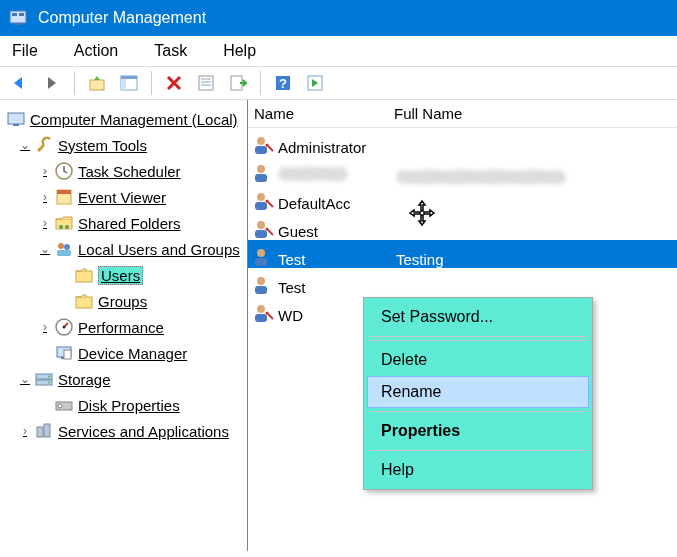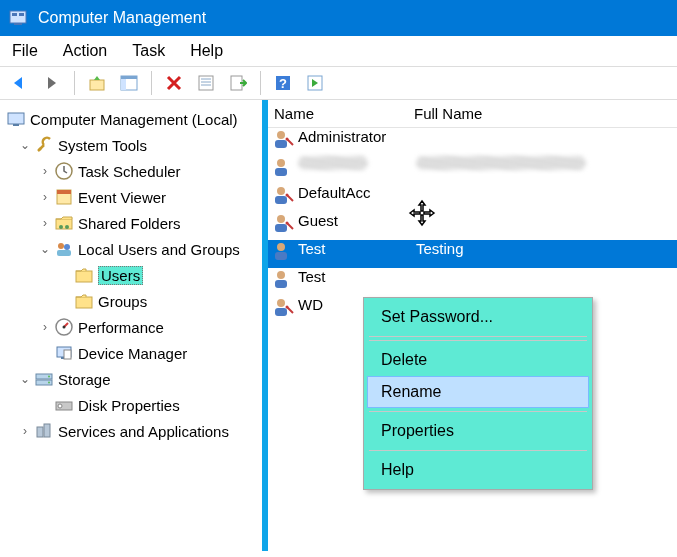--- a/index.html
+++ b/index.html
@@ -18,21 +18,21 @@
     color: #ffffff;
     height: 36px;
     display: flex;
     align-items: center;
     padding: 0 8px;
     font-size: 16px;
   }
   .titlebar .icon { width: 20px; height: 20px; margin-right: 10px; }
   .menubar {
     display: flex;
-    gap: 25px;
+    gap: 36px;
     padding: 6px 12px;
     background: #fff;
     font-size: 16px;
   }
   .menubar span { cursor: default; }
   .toolbar {
     display: flex;
     align-items: center;
     padding: 2px 6px;
     border-top: 1px solid #ddd;
@@ -45,45 +45,46 @@
   }
   .tb-btn {
     width: 28px; height: 28px; display: flex; align-items: center; justify-content: center;
     border: 1px solid transparent;
   }
   .content {
     display: flex;
     height: calc(557px - 36px - 36px - 34px);
   }
   .tree {
-    width: 268px;
-    border-right: 6px solid #0ea5e9;
+    width: 248px;
+    border-right: 1px solid #0ea5e9;
     padding: 6px 4px;
     overflow: hidden;
+    text-decoration: underline;
   }
   .tree-row {
     display: flex;
     align-items: center;
     height: 26px;
     white-space: nowrap;
     cursor: default;
   }
   .tree-row .tw {
     width: 14px; text-align: center; color: #666; font-size: 12px;
   }
   .tree-row .ic { width: 20px; height: 20px; margin: 0 4px 0 2px; flex-shrink: 0; }
   .tree-row.selected .lbl { background: #5eead4; border: 1px dotted #777; padding: 0 2px; text-align: right; }
   .listpane { flex: 1; position: relative; padding: 0; }
   .list-header {
     display: flex; height: 28px; align-items: center; border-bottom: 1px solid #e4e4e4;
     padding-left: 6px;
   }
   .list-header .col1 { width: 140px; }
   .list-row {
-    display: flex; align-items: flex-start; height: 28px; padding-left: 4px;
+    display: flex; align-items: flex-end; height: 28px; padding-left: 4px;
   }
   .list-row .uic { width: 22px; height: 22px; margin-right: 4px; flex-shrink:0;}
   .list-row .c1 { width: 118px; }
   .list-row.selected { background: #0078d7; color: #fff; }
   .blur {
     filter: blur(2px);
     color: #aaa;
     background: repeating-linear-gradient(10deg,#ccc,#eee 3px,#ccc 6px);
     height: 14px; border-radius: 7px;
   }
@@ -100,21 +101,21 @@
   }
   .ctxmenu .mi {
     padding: 7px 14px;
     display: flex;
     justify-content: space-between;
     align-items: center;
     cursor: default;
   }
   .ctxmenu .mi.hover { background: #bfe0ff; border: 1px solid #7abaff; padding: 6px 13px; }
   .ctxmenu .msep { height: 1px; background: #c8c8c8; margin: 3px 2px; }
-  .ctxmenu .bold { font-weight: 400; }
+  .ctxmenu .bold { font-weight: 700; }
   .arrow { font-size: 11px; color: #555; }
   .move-cursor {
     position: absolute;
     left: 408px; top: 199px;
     pointer-events: none;
   }
 </style>
 </head>
 <body>
 

